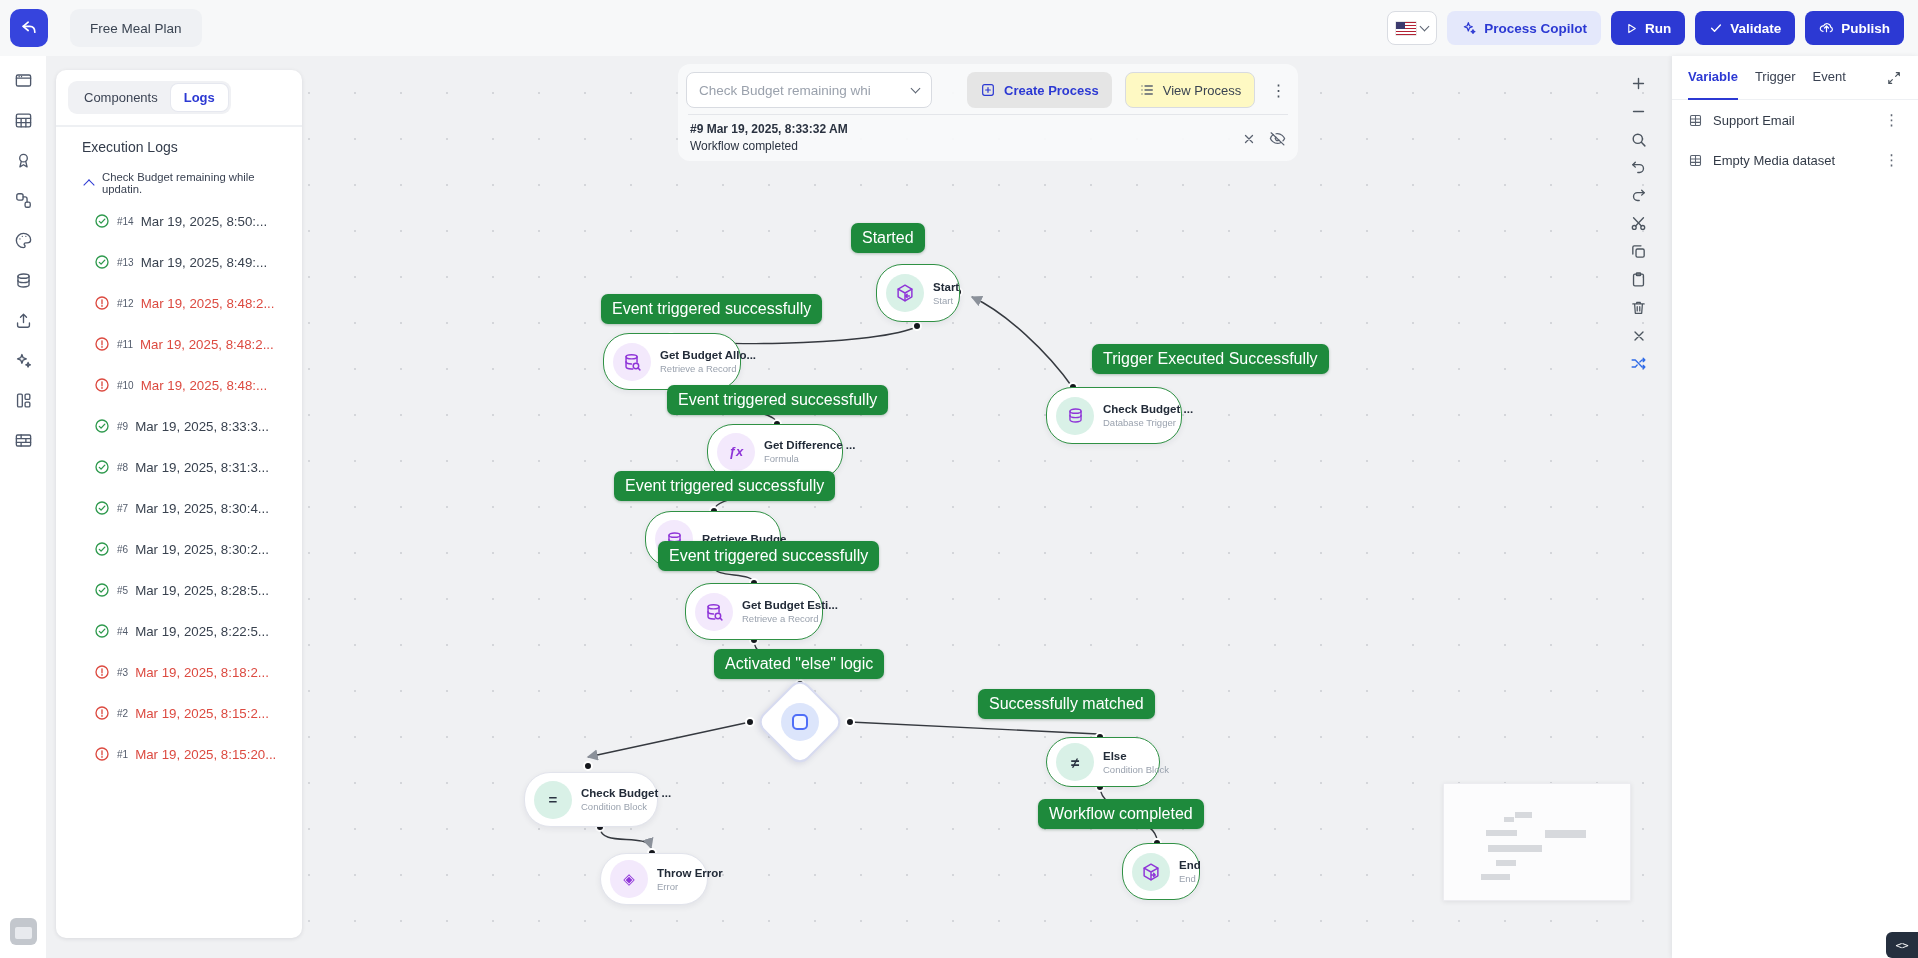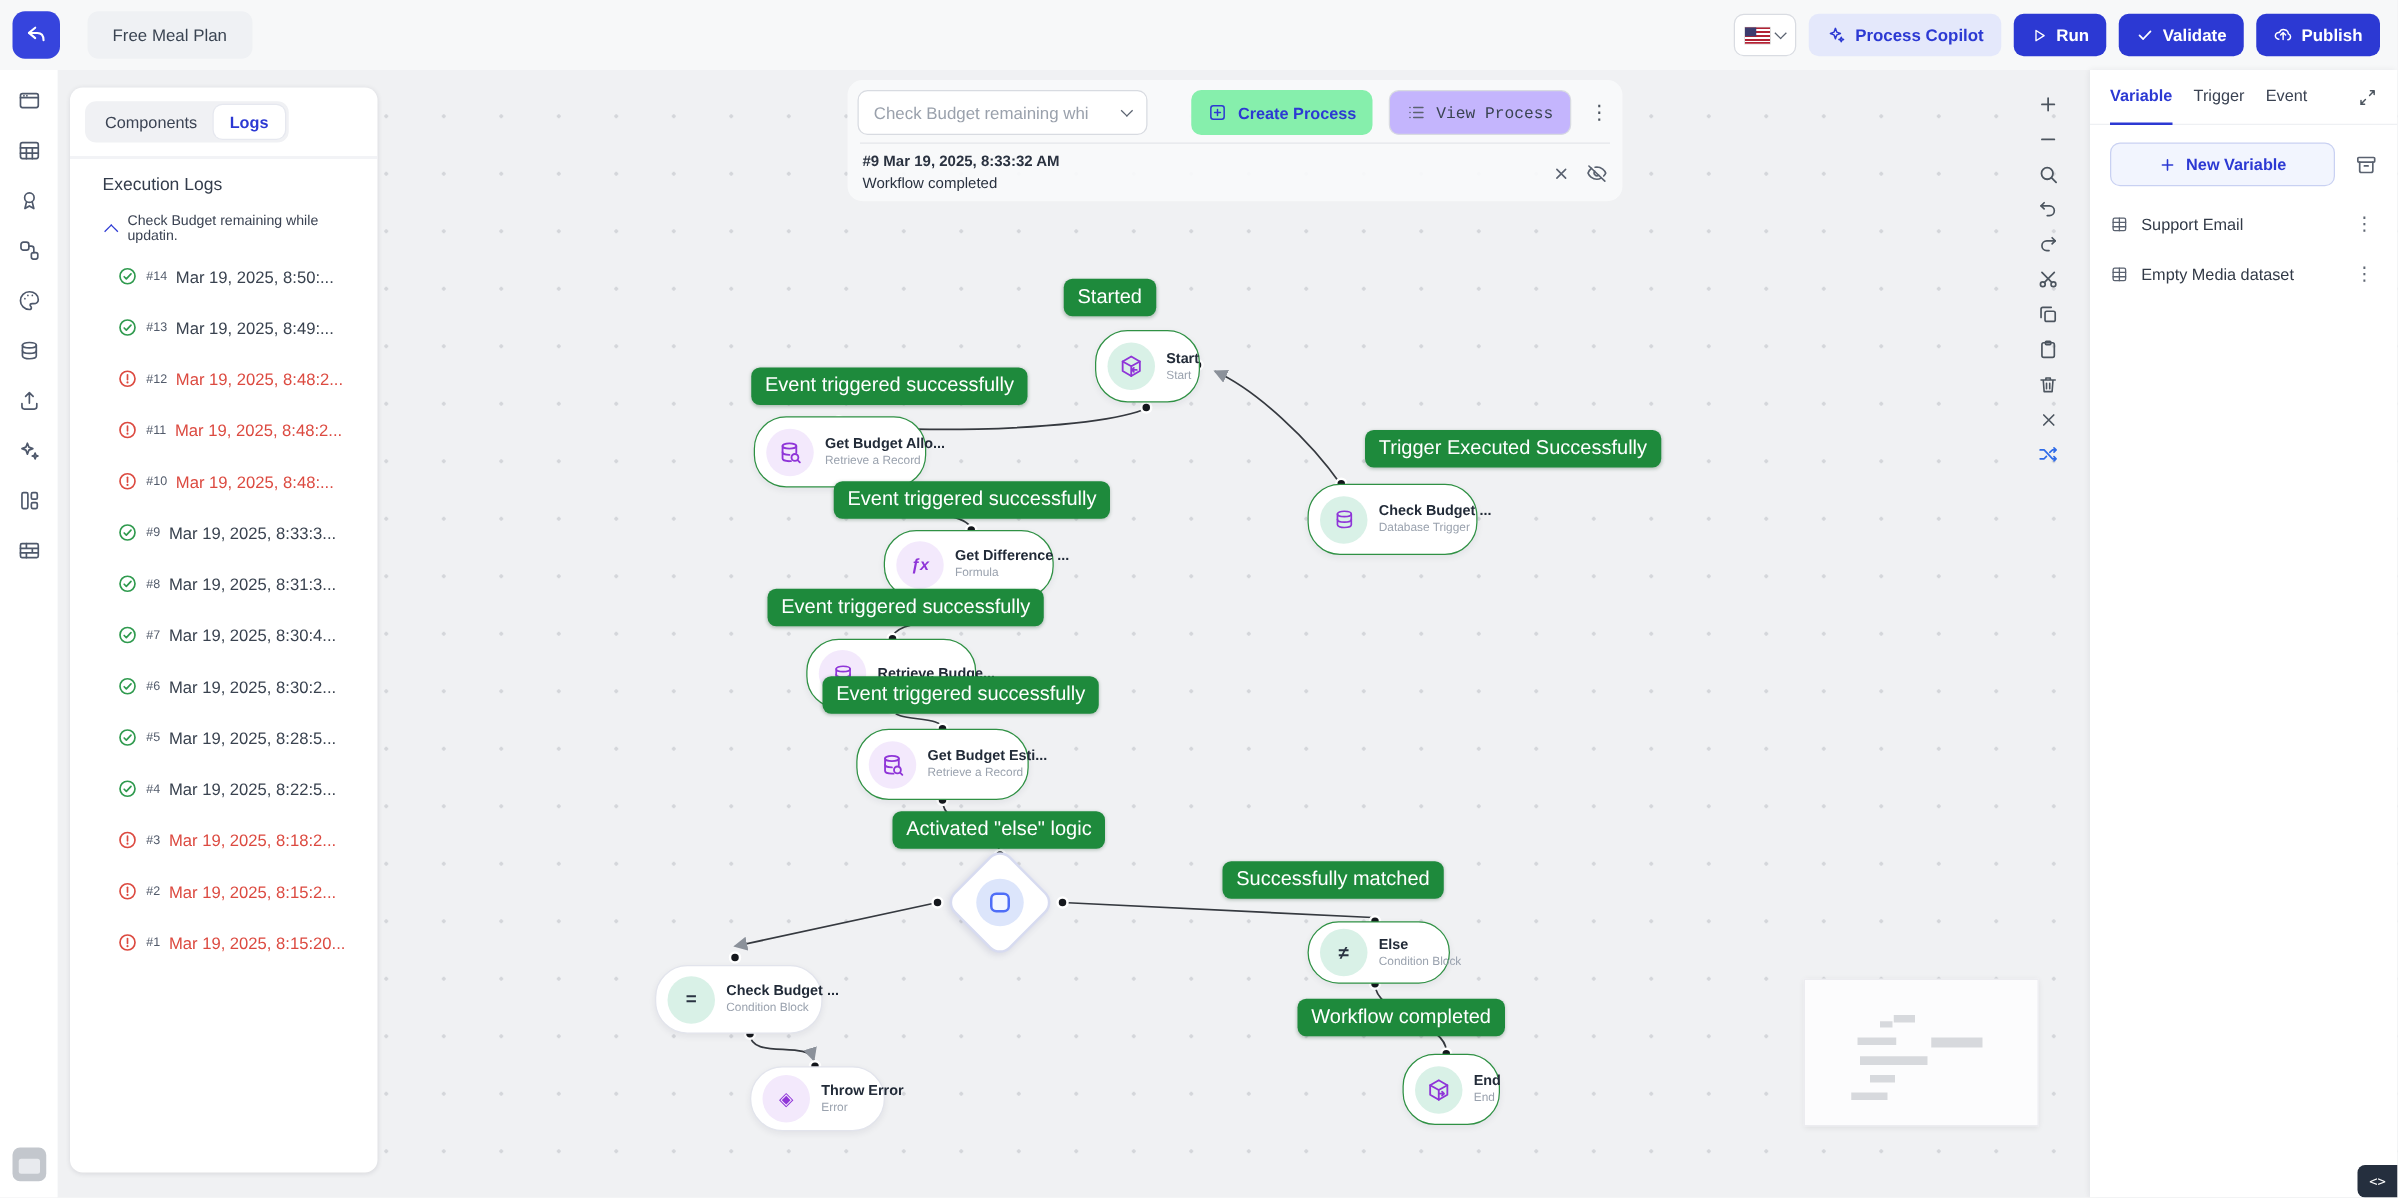--- a/index.html
+++ b/index.html
@@ -79,22 +79,22 @@
 
   
   .proc-panel { position:absolute; left:678px; top:64px; width:620px; z-index:20; background:rgba(249,250,251,.92);
                 border-radius:12px; padding:6px 8px 8px; }
   .proc-row1 { display:flex; align-items:center; height:40px; }
   .selector { width:258px; height:36px; background:#fff; border:1px solid #d8dbe1; border-radius:8px;
               display:flex; align-items:center; padding:0 12px; cursor:pointer; }
   .selector span.val { flex:1; font-size:13.5px; color:#9aa1ac; white-space:nowrap; overflow:hidden; }
   .btn-lite { height:36px; border-radius:8px; display:flex; align-items:center; gap:8px; padding:0 13px;
               font-size:13px; font-weight:bold; cursor:pointer; white-space:nowrap; }
-  .create { background:#86efac; color:#2c39d3; margin-left:35px; }
-  .view { background:#c4b5fd; color:#3a4452; border:1px solid #d8dbe1; margin-left:13px; font-weight:normal;font-family:Liberation Mono, monospace; }
+  .create { background:#e5e5e5; color:#2c39d3; margin-left:35px; }
+  .view { background:#fef9c3; color:#3a4452; border:1px solid #d8dbe1; margin-left:13px; font-weight:normal; }
   .kebab { margin-left:12px; color:#4c555f; font-size:16px; width:24px; text-align:center; cursor:pointer; }
   .proc-div { border-top:1px solid #e4e6ea; margin:4px 2px 0; }
   .proc-row2 { display:flex; align-items:flex-start; padding:7px 4px 0;justify-content:flex-end; }
   .notif-txt .t { font-size:12px; font-weight:bold; color:#2a3240; }
   .notif-txt .m { font-size:12px; color:#2a3240; margin-top:3px; }
   .notif-icons { margin-left:auto; display:flex; gap:13px; align-items:center; padding-top:8px; color:#5a6270; }
   .icon-btn { cursor:pointer; display:flex; }
 
   
   .fl-toolbar { position:absolute; left:1629px; top:74px; z-index:15; display:flex; flex-direction:column; gap:9px; align-items:center; }
@@ -722,36 +722,20 @@
   <div class="rp-header" id="rp-header">
       <div class="rp-tab active">Variable</div>
       <div class="rp-tab">Trigger</div>
       <div class="rp-tab">Event</div>
       <span class="rp-collapse">
         <svg width="16" height="16" viewBox="0 0 24 24" fill="none" stroke="currentColor" stroke-width="1.8" stroke-linecap="round" stroke-linejoin="round">
           <path d="M9.5 14.5L4 20M4.2 15.5V20h4.3M14.5 9.5L20 4M15.5 4H20v4.3"></path>
         </svg>
       </span>
     </div>
-  <div class="nv-row">
-    <div class="btn-new-var">
-      <span>
-          <svg width="14" height="14" viewBox="0 0 24 24" fill="none" stroke="currentColor" stroke-width="2.2" stroke-linecap="round">
-            <path d="M12 5v14M5 12h14"></path>
-          </svg>
-        </span>
-      <span>New Variable</span>
-    </div>
-    <span class="archive-btn">
-        <svg width="18" height="18" viewBox="0 0 24 24" fill="none" stroke="currentColor" stroke-width="1.8" stroke-linecap="round" stroke-linejoin="round">
-          <rect x="3" y="4" width="18" height="5" rx="1"></rect>
-          <path d="M5 9v9a2 2 0 0 0 2 2h10a2 2 0 0 0 2-2V9M10 13h4"></path>
-        </svg>
-      </span>
-  </div>
   <div id="var-list">
       <div class="var-row">
         <span class="var-ic">
           <svg width="15" height="15" viewBox="0 0 24 24" fill="none" stroke="currentColor" stroke-width="1.7" stroke-linecap="round" stroke-linejoin="round">
             <rect x="4" y="4" width="16" height="16" rx="2"></rect>
             <path d="M4 9.5h16M4 15h16M12 4v16"></path>
           </svg>
         </span>
     <span>Support Email</span>
     <span class="vk">⋮</span>

